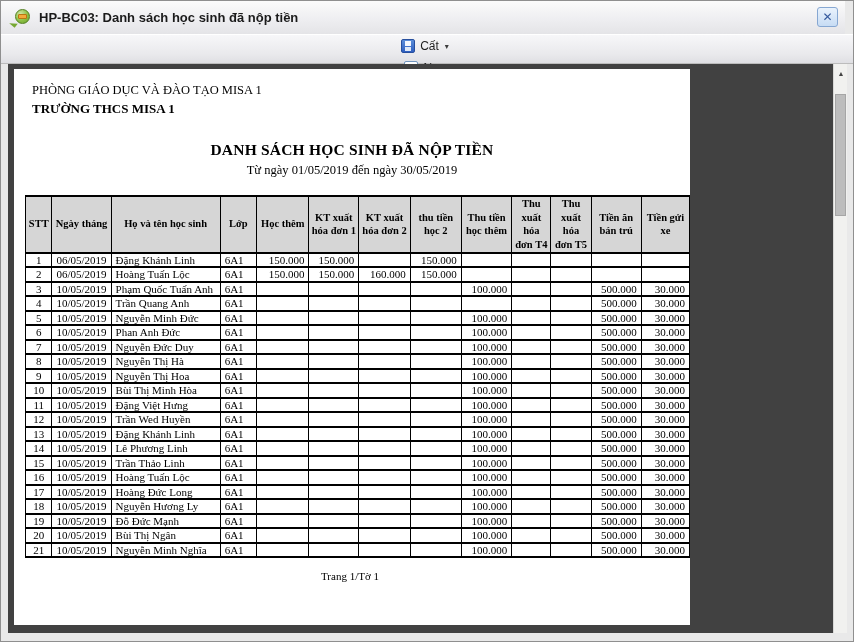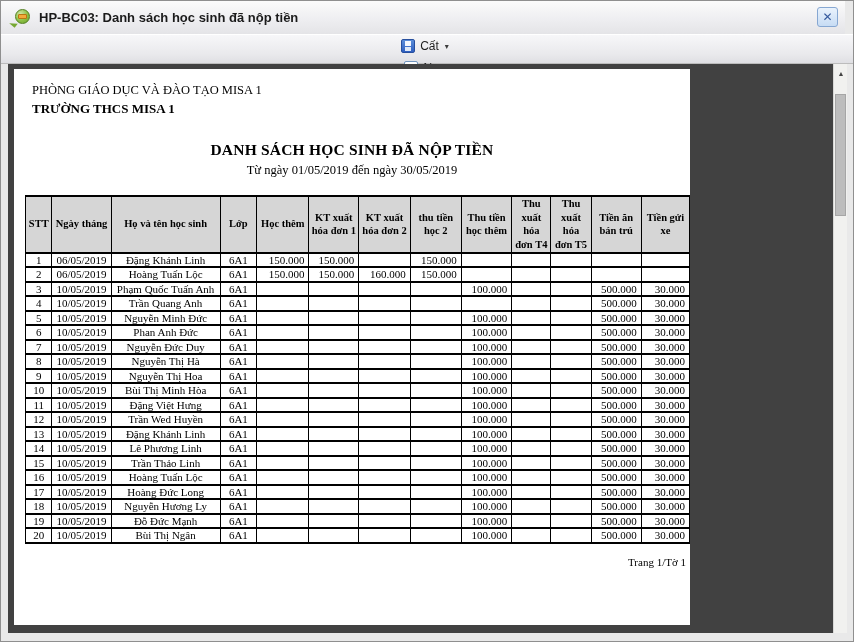--- a/index.html
+++ b/index.html
@@ -54,24 +54,24 @@
   .rpt-title{ text-align:center; font-size:15.5px; font-weight:bold; margin-top:24px; letter-spacing:.2px; }
   .rpt-subtitle{ text-align:center; font-size:12.5px; margin-top:4px; }
 
   table.report{ border-collapse:collapse; table-layout:fixed; margin:17px 0 0 11px; }
   .report th, .report td{ border-left:1px solid #000; border-right:1px solid #000;
     border-top:2px solid #000; border-bottom:2px solid #000; overflow:hidden; }
   .report th{ background:#d6d6d6; font-size:10.5px; font-weight:bold; text-align:center;
     height:50px; padding:0 2px; line-height:1.3; }
   .report td{ font-size:11px; height:14.5px; padding:0 4px; white-space:nowrap; }
   .report td.c{ text-align:center; }
-  .report td.l{ text-align:center; }
+  .report td.l{ text-align:left; }
   .report td.r{ text-align:right; }
 
-  .page-footer{ text-align:right; font-size:11px; margin:12px 4px 0 0; }
+  .page-footer{ text-align:center; font-size:11px; margin:12px 4px 0 0; }
 
   
   .scrollbar{ position:absolute; right:0; top:0; bottom:0; width:14px; background:#f1f1ef; border-left:1px solid #d8d8d6; }
   .sb-up{ position:absolute; top:3px; left:1px; width:12px; height:12px; display:flex; align-items:center;
     justify-content:center; font-size:7px; color:#444; }
   .sb-thumb{ position:absolute; top:30px; left:1px; width:11px; height:122px; background:#bdbdbd; border:1px solid #a6a6a6; }
 </style>
 </head>
 <body>
 
@@ -443,20 +443,35 @@
               <td class="r"></td>
               <td class="r"></td>
               <td class="r"></td>
               <td class="r"></td>
               <td class="r">100.000</td>
               <td class="r"></td>
               <td class="r"></td>
               <td class="r">500.000</td>
               <td class="r">30.000</td>
             </tr>
+            <tr>
+              <td class="c">21</td>
+              <td class="c">10/05/2019</td>
+              <td class="l">Nguyễn Minh Nghĩa</td>
+              <td class="l">6A1</td>
+              <td class="r"></td>
+              <td class="r"></td>
+              <td class="r"></td>
+              <td class="r"></td>
+              <td class="r">100.000</td>
+              <td class="r"></td>
+              <td class="r"></td>
+              <td class="r">500.000</td>
+              <td class="r">30.000</td>
+            </tr>
           </tbody>
         </table>
 
       <div class="page-footer">Trang 1/Tờ 1</div>
     </div>
 
     <div class="scrollbar">
       <div class="sb-up">
         <span>▲</span>
       </div>

